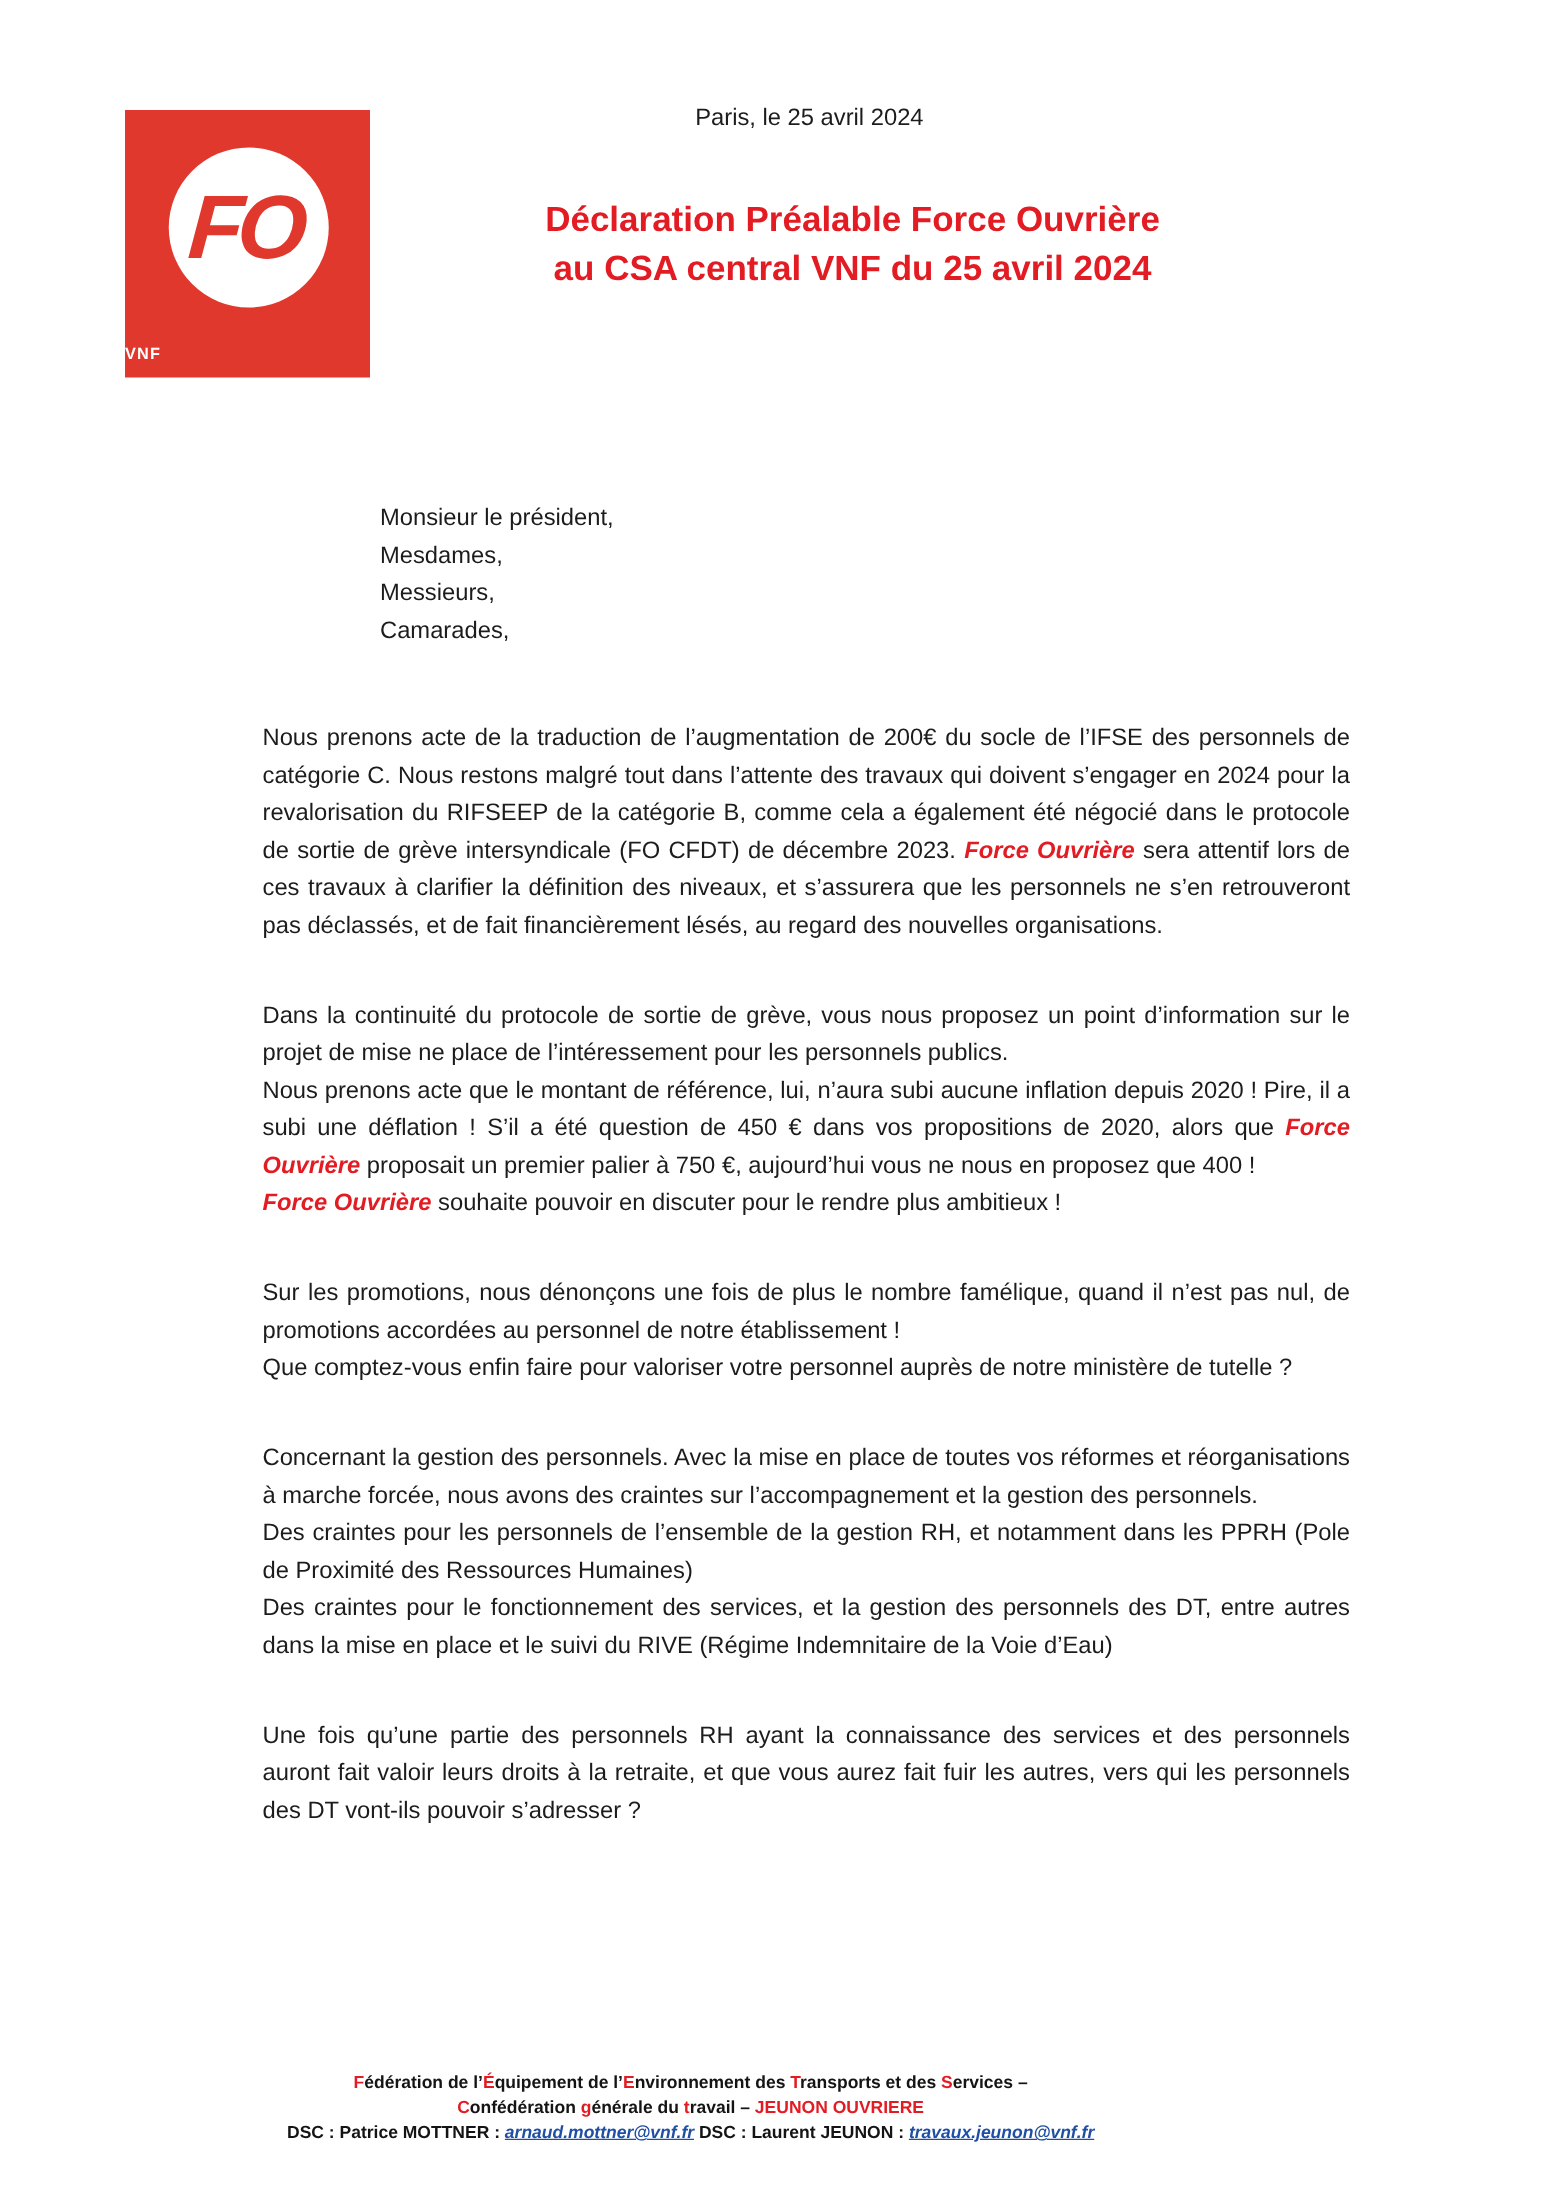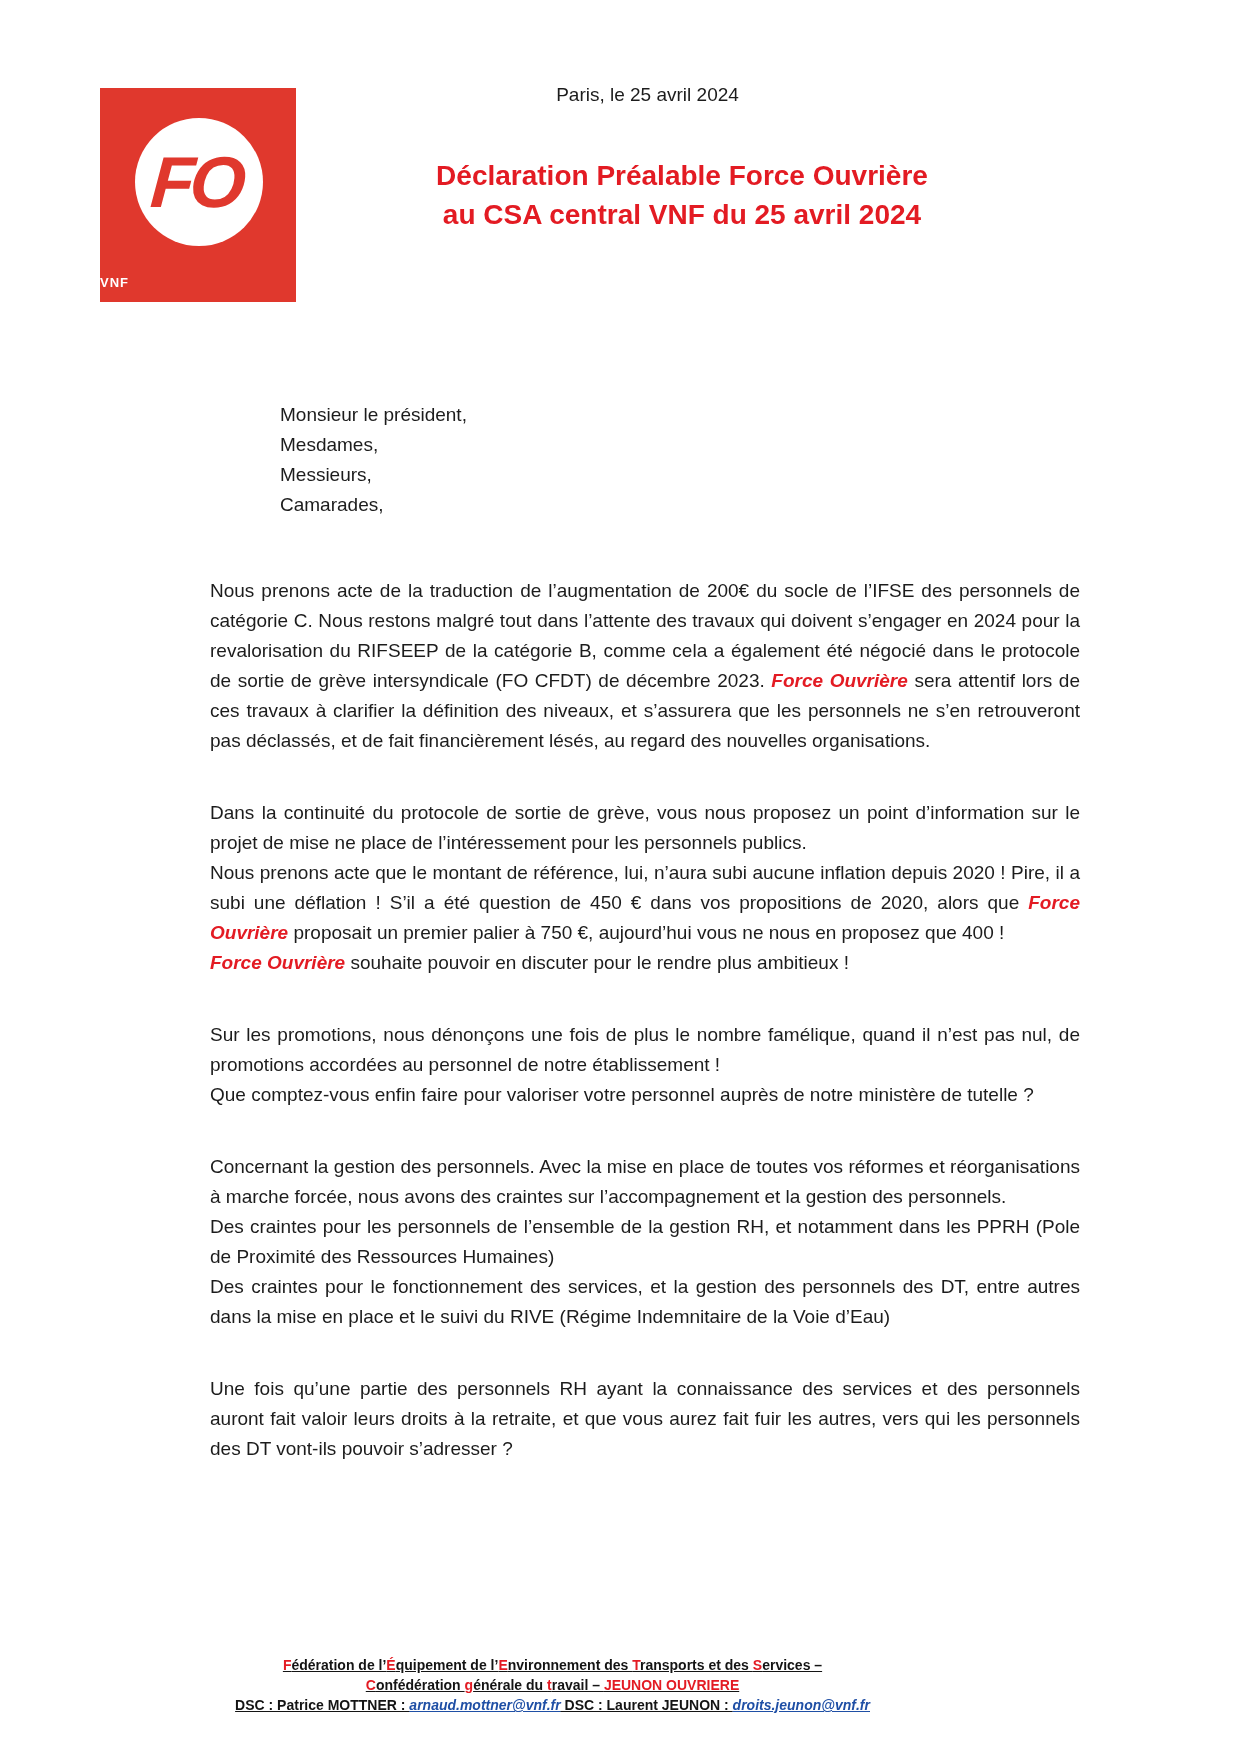--- a/index.html
+++ b/index.html
@@ -49,35 +49,34 @@
     color:var(--accent, #e31b23);
     font-weight:bold; font-size:28px; line-height:39px;
   }
 
   
   .content {
     position:absolute; left:210px; top:400px; width:870px;
     font-size:19px; line-height:30px;
   }
   .salutation { margin:0 0 56px 70px; }
-  .sal-line { white-space:pre; }
+  .sal-line { white-space:pre;margin-left:24px; }
   .para { text-align:justify; margin:0 0 42px 0; }
   .para.bold { font-weight:normal; }
   .fo {
     color:var(--accent, #e31b23);
     font-weight:bold; font-style:italic;
   }
 
   
   .footer {
     position:absolute; left:0; top:1655px; width:1105px;
     text-align:center;
     font-size:14px; line-height:20px; font-weight:bold;
     color:#141414;
-    text-decoration:underline;
   }
   .footer .red { color:var(--accent, #e31b23); }
   .footer .sc { font-variant:small-caps; }
   .footer .email {
     color:var(--email-blue, #1f4fa5);
     font-style:italic; text-decoration:underline; cursor:pointer;
   }
 </style>
 </head>
 <body>
@@ -110,16 +109,16 @@
         <p class="para">Dans la continuité du protocole de sortie de grève, vous nous proposez un point d’information sur le projet de mise ne place de l’intéressement pour les personnels publics.<br>Nous prenons acte que le montant de référence, lui, n’aura subi aucune inflation depuis 2020 ! Pire, il a subi une déflation ! S’il a été question de 450 € dans vos propositions de 2020, alors que <span class="fo">Force Ouvrière</span> proposait un premier palier à 750 €, aujourd’hui vous ne nous en proposez que 400 !<br><span class="fo">Force Ouvrière</span> souhaite pouvoir en discuter pour le rendre plus ambitieux !</p>
         <p class="para">Sur les promotions, nous dénonçons une fois de plus le nombre famélique, quand il n’est pas nul, de promotions accordées au personnel de notre établissement !<br>Que comptez-vous enfin faire pour valoriser votre personnel auprès de notre ministère de tutelle ?</p>
         <p class="para">Concernant la gestion des personnels. Avec la mise en place de toutes vos réformes et réorganisations à marche forcée, nous avons des craintes sur l’accompagnement et la gestion des personnels.<br>Des craintes pour les personnels de l’ensemble de la gestion RH, et notamment dans les PPRH (Pole de Proximité des Ressources Humaines)<br>Des craintes pour le fonctionnement des services, et la gestion des personnels des DT, entre autres dans la mise en place et le suivi du RIVE (Régime Indemnitaire de la Voie d’Eau)</p>
         <p class="para bold">Une fois qu’une partie des personnels RH ayant la connaissance des services et des personnels auront fait valoir leurs droits à la retraite, et que vous aurez fait fuir les autres, vers qui les personnels des DT vont-ils pouvoir s’adresser ?</p>
       </div>
   </div>
 
   <div class="footer" id="footer">
       <div class="f-line"><span class="red">F</span>édération de l’<span class="red">É</span>quipement de l’<span class="red">E</span>nvironnement des <span class="red">T</span>ransports et des <span class="red">S</span>ervices –</div>
       <div class="f-line"><span class="red">C</span>onfédération <span class="red">g</span>énérale du <span class="red">t</span>ravail – <span class="red">JEUNON OUVRIERE</span></div>
-      <div class="f-line">DSC : Patrice MOTTNER : <a class="email">arnaud.mottner@vnf.fr</a> DSC : Laurent JEUNON : <a class="email">droits.jeunon@vnf.fr</a></div>
+      <div class="f-line">DSC : Patrice MOTTNER : <a class="email">arnaud.mottner@vnf.fr</a> DSC : Laurent JEUNON : <a class="email">travaux.jeunon@vnf.fr</a></div>
     </div>
 
 </div>
 
 </body></html>

